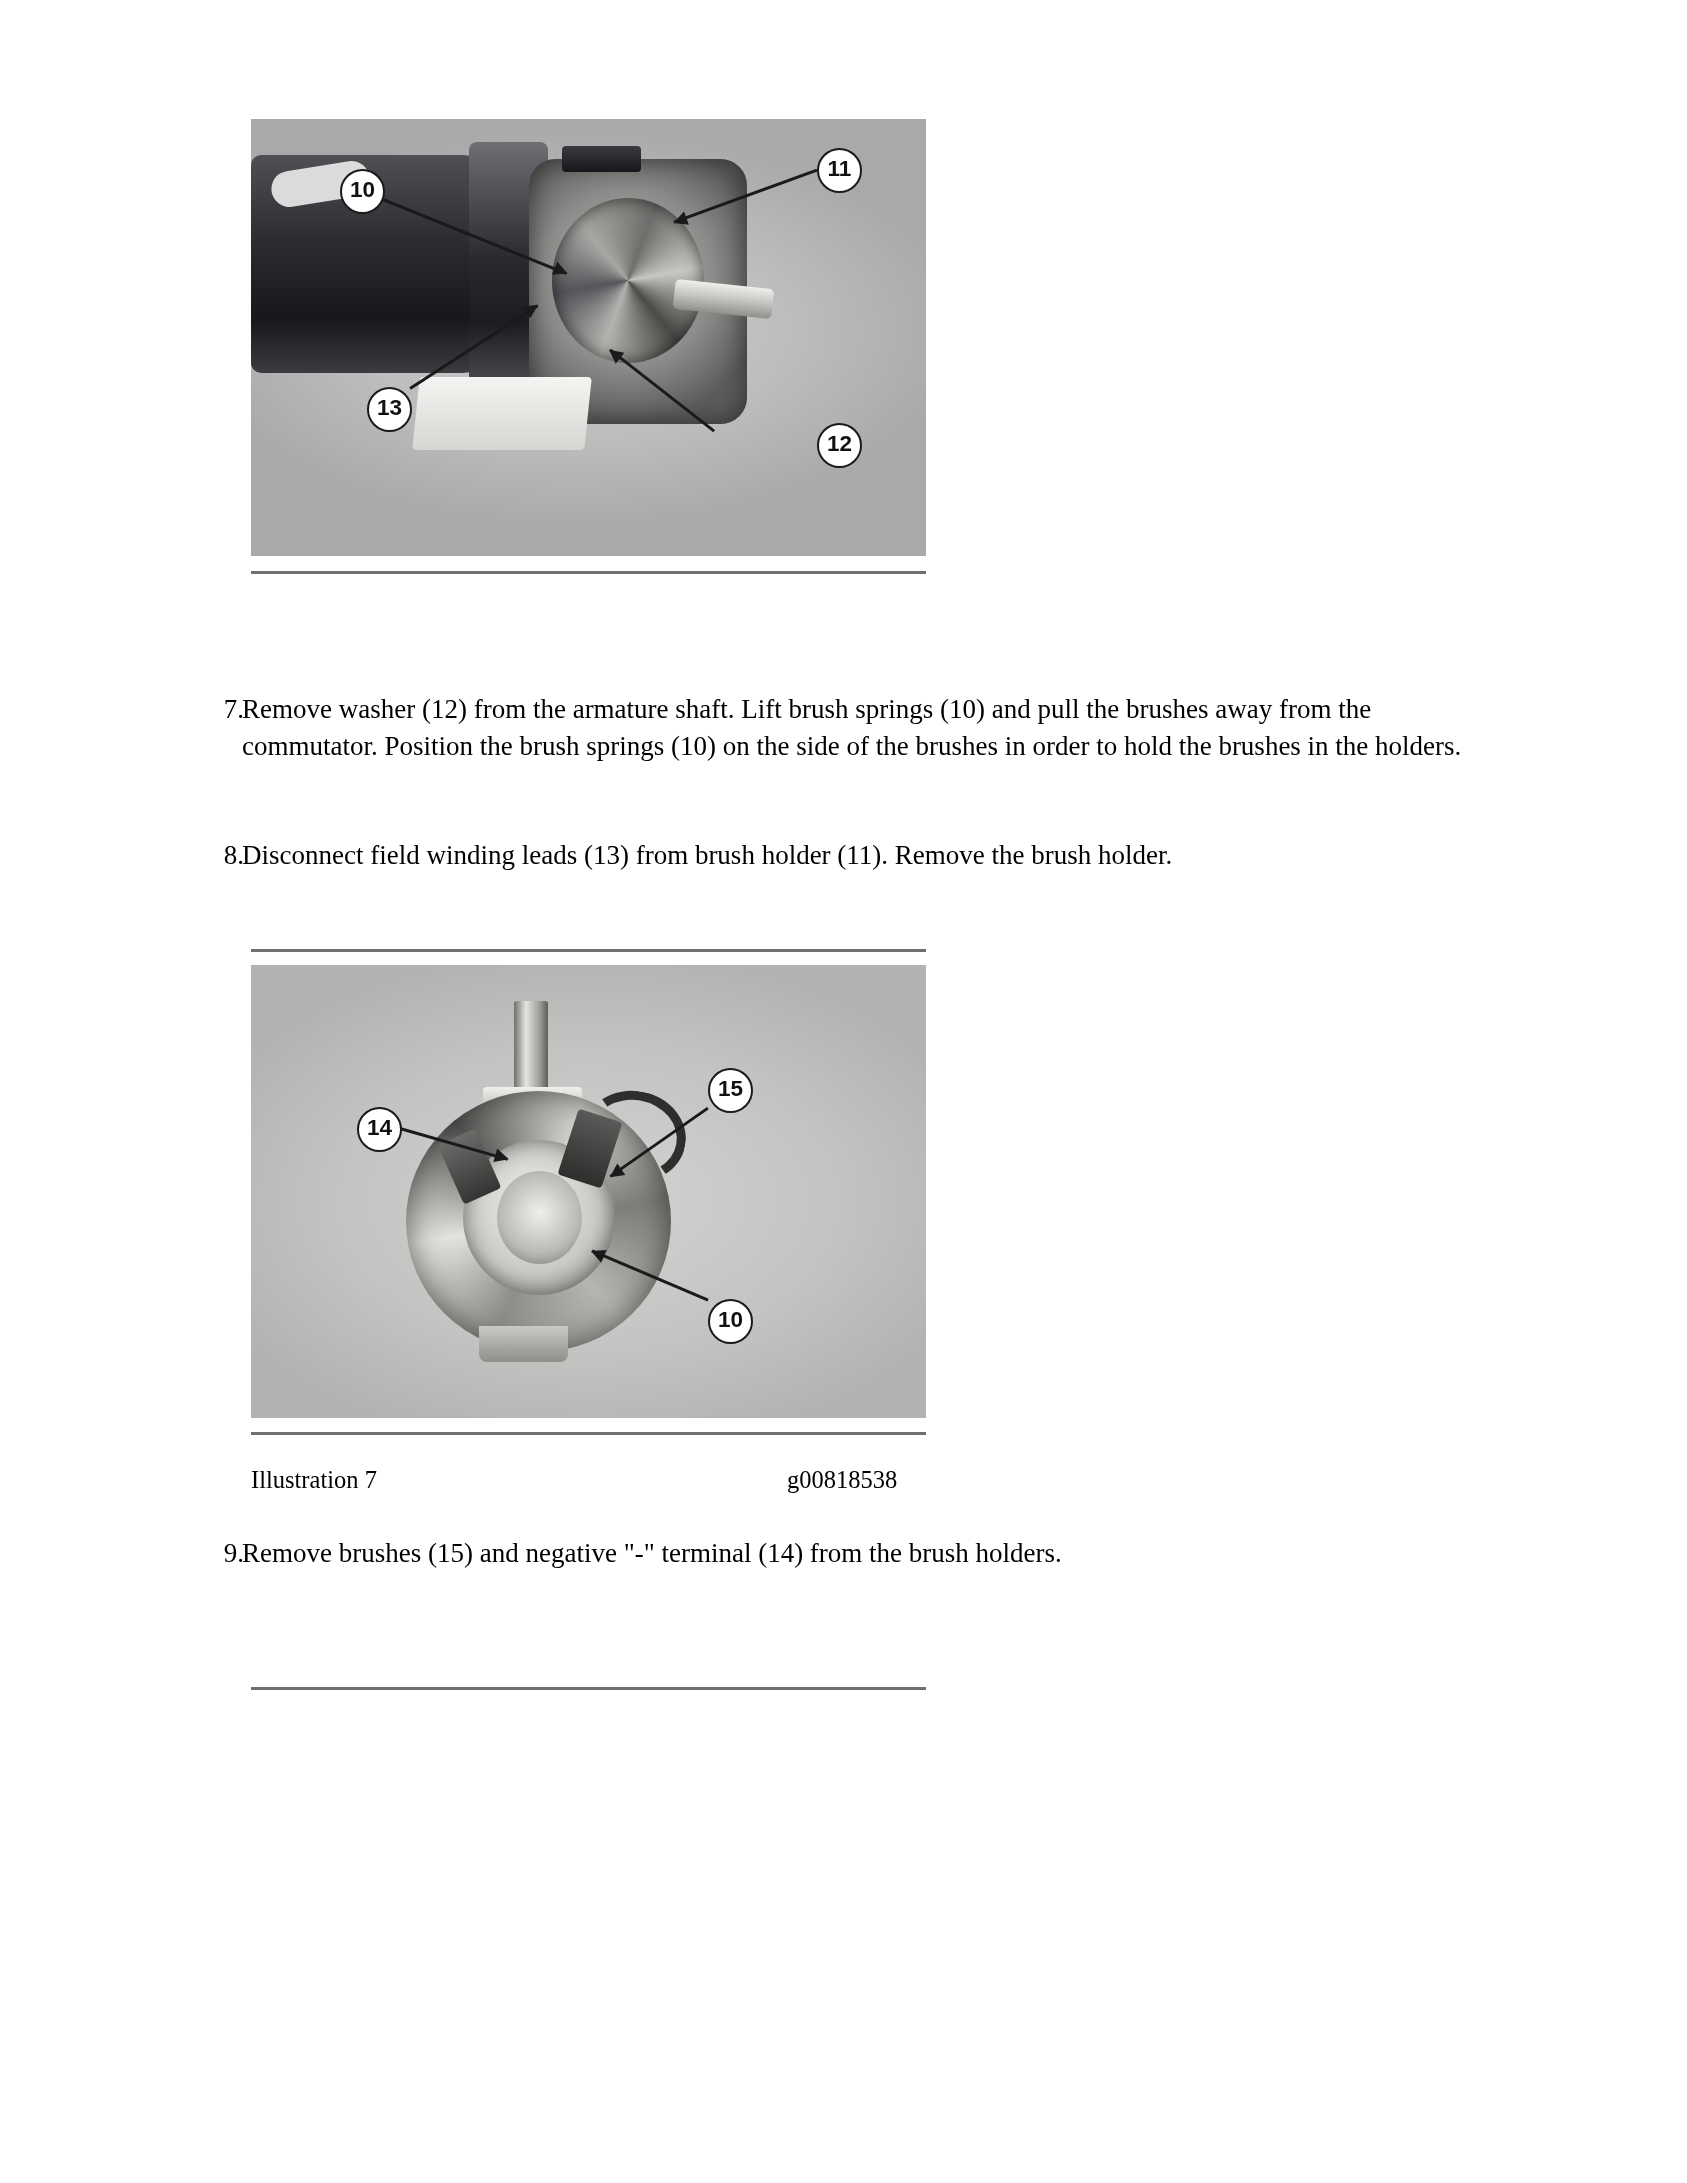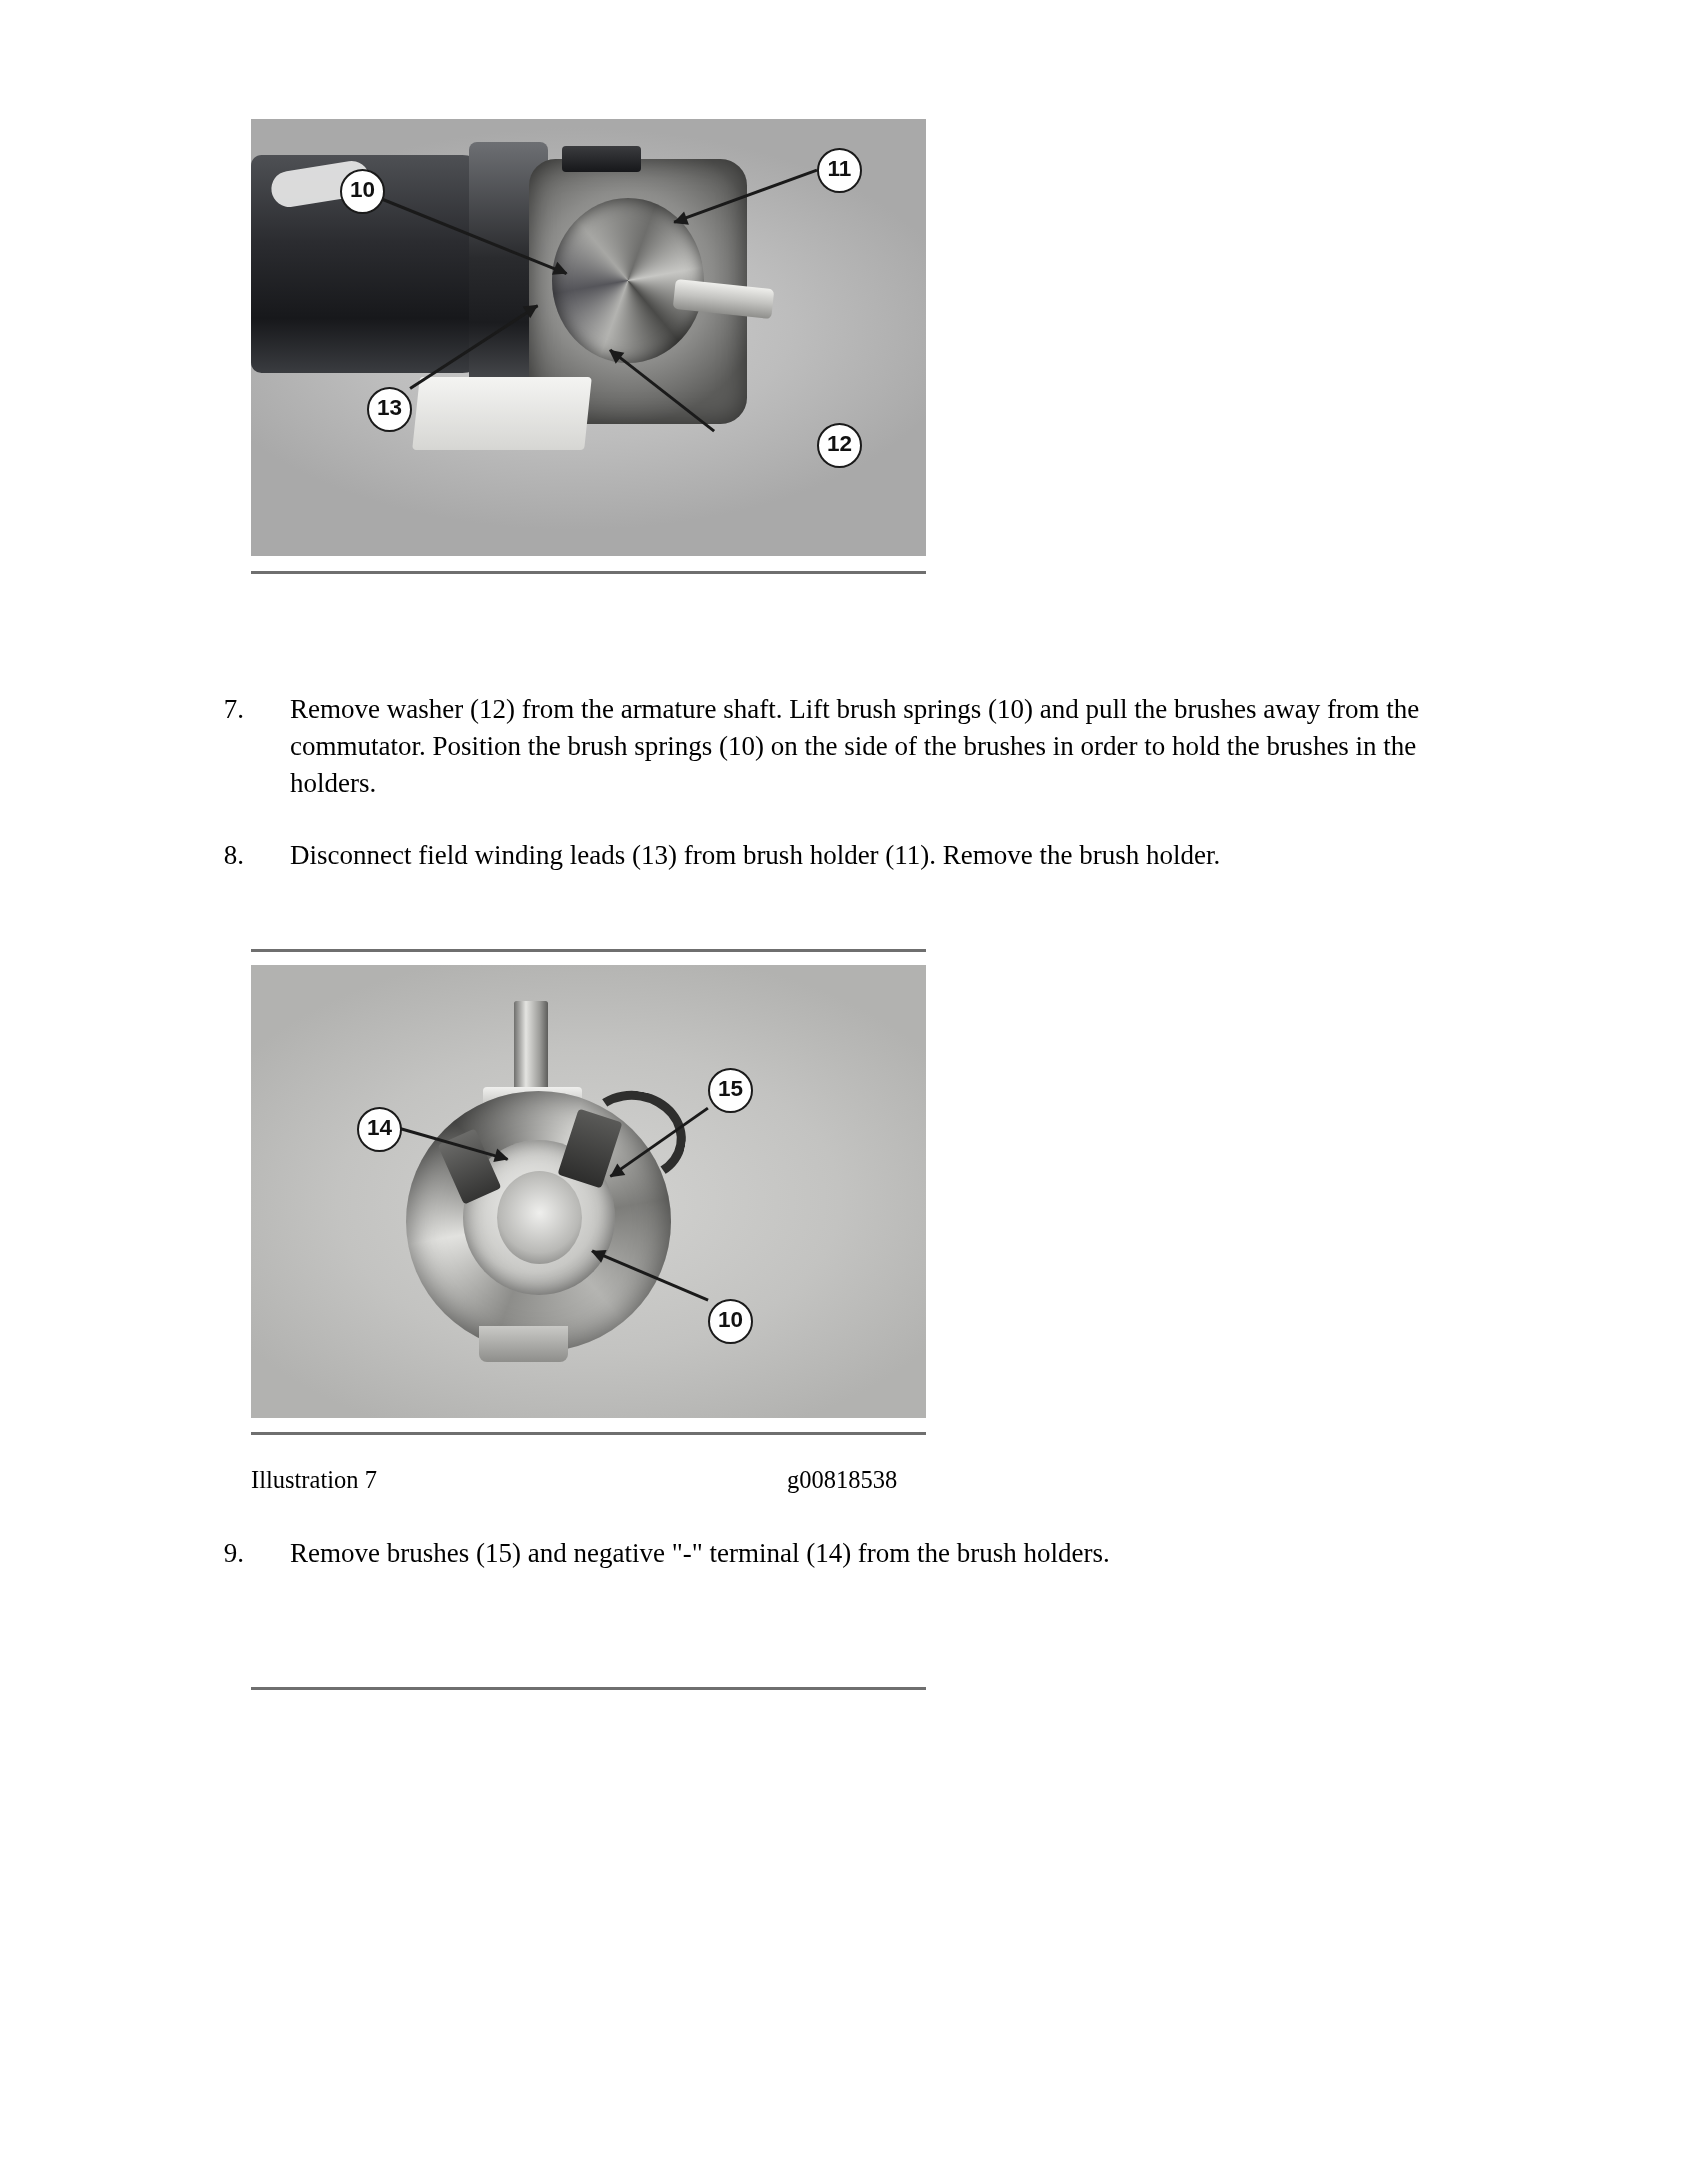--- a/index.html
+++ b/index.html
@@ -68,21 +68,21 @@
     line-height: 37px;
   }
   .step .num {
     position: absolute;
     left: 0;
     top: 0;
     width: 46px;
     text-align: right;
   }
   .step .body {
-    margin-left: 92px;
+    margin-left: 44px;
     display: block;
   }
 
   
   .watermark {
     position: absolute;
     left: 0;
     top: 1019px;
     width: 1687px;
     text-align: center;

